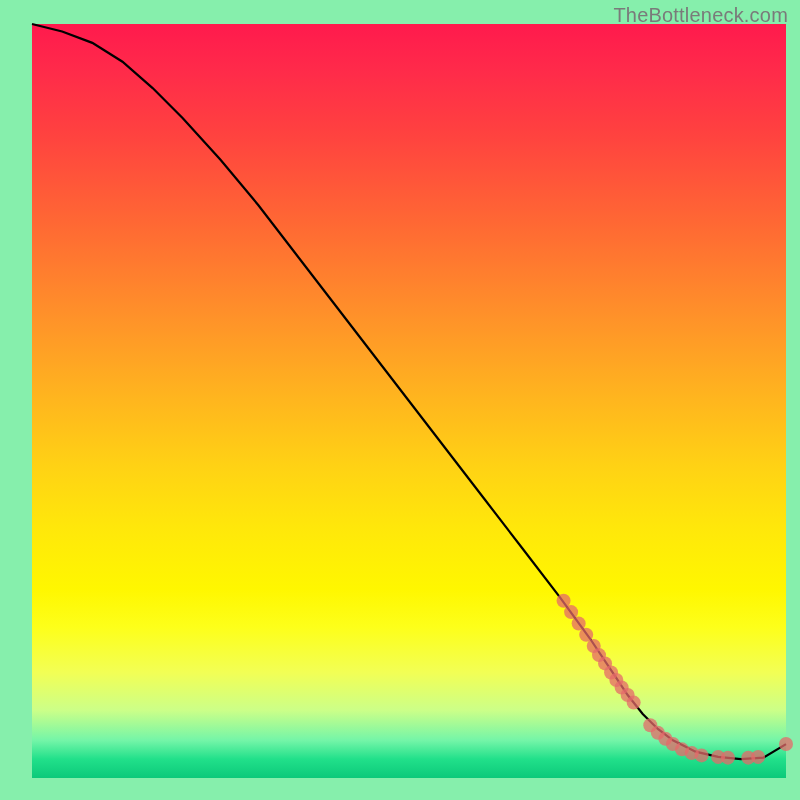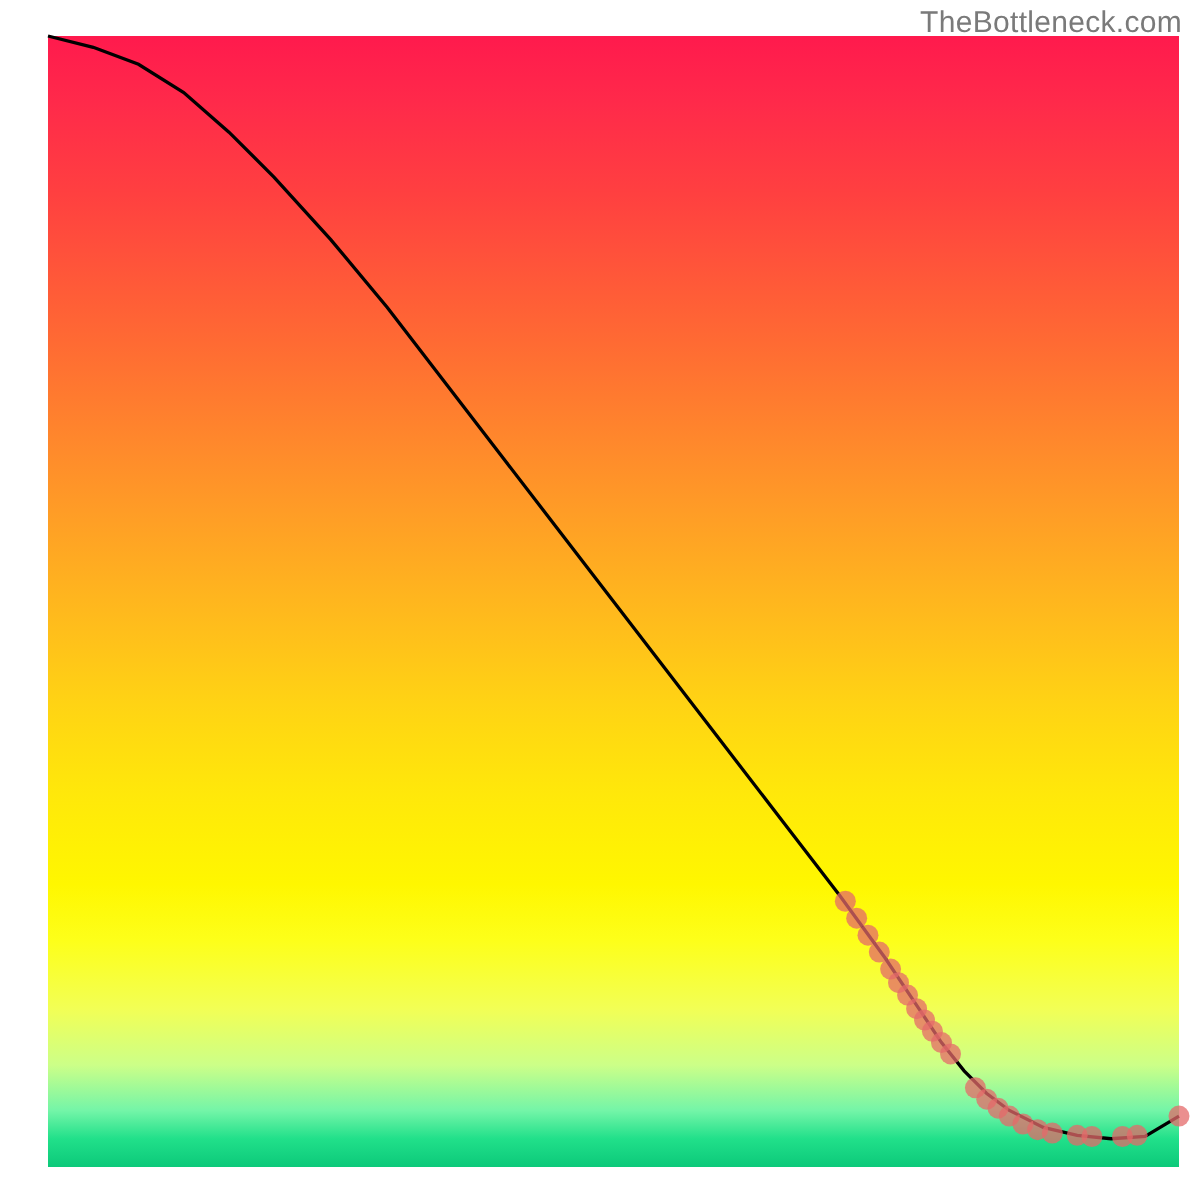--- a/index.html
+++ b/index.html
@@ -8,21 +8,21 @@
     width: 800px;
     height: 800px;
     background: #000;
     font-family: Arial, Helvetica, sans-serif;
     overflow: hidden;
   }
   .stage {
     position: relative;
     width: 800px;
     height: 800px;
-    background: #ffffff;
+    background: #86efac;
   }
   .plot {
     position: absolute;
     left: 32px;
     top: 24px;
     width: 754px;
     height: 754px;
     background: linear-gradient(to bottom,
       #ff1a4d 0%,
       #ff2a4a 6%,

